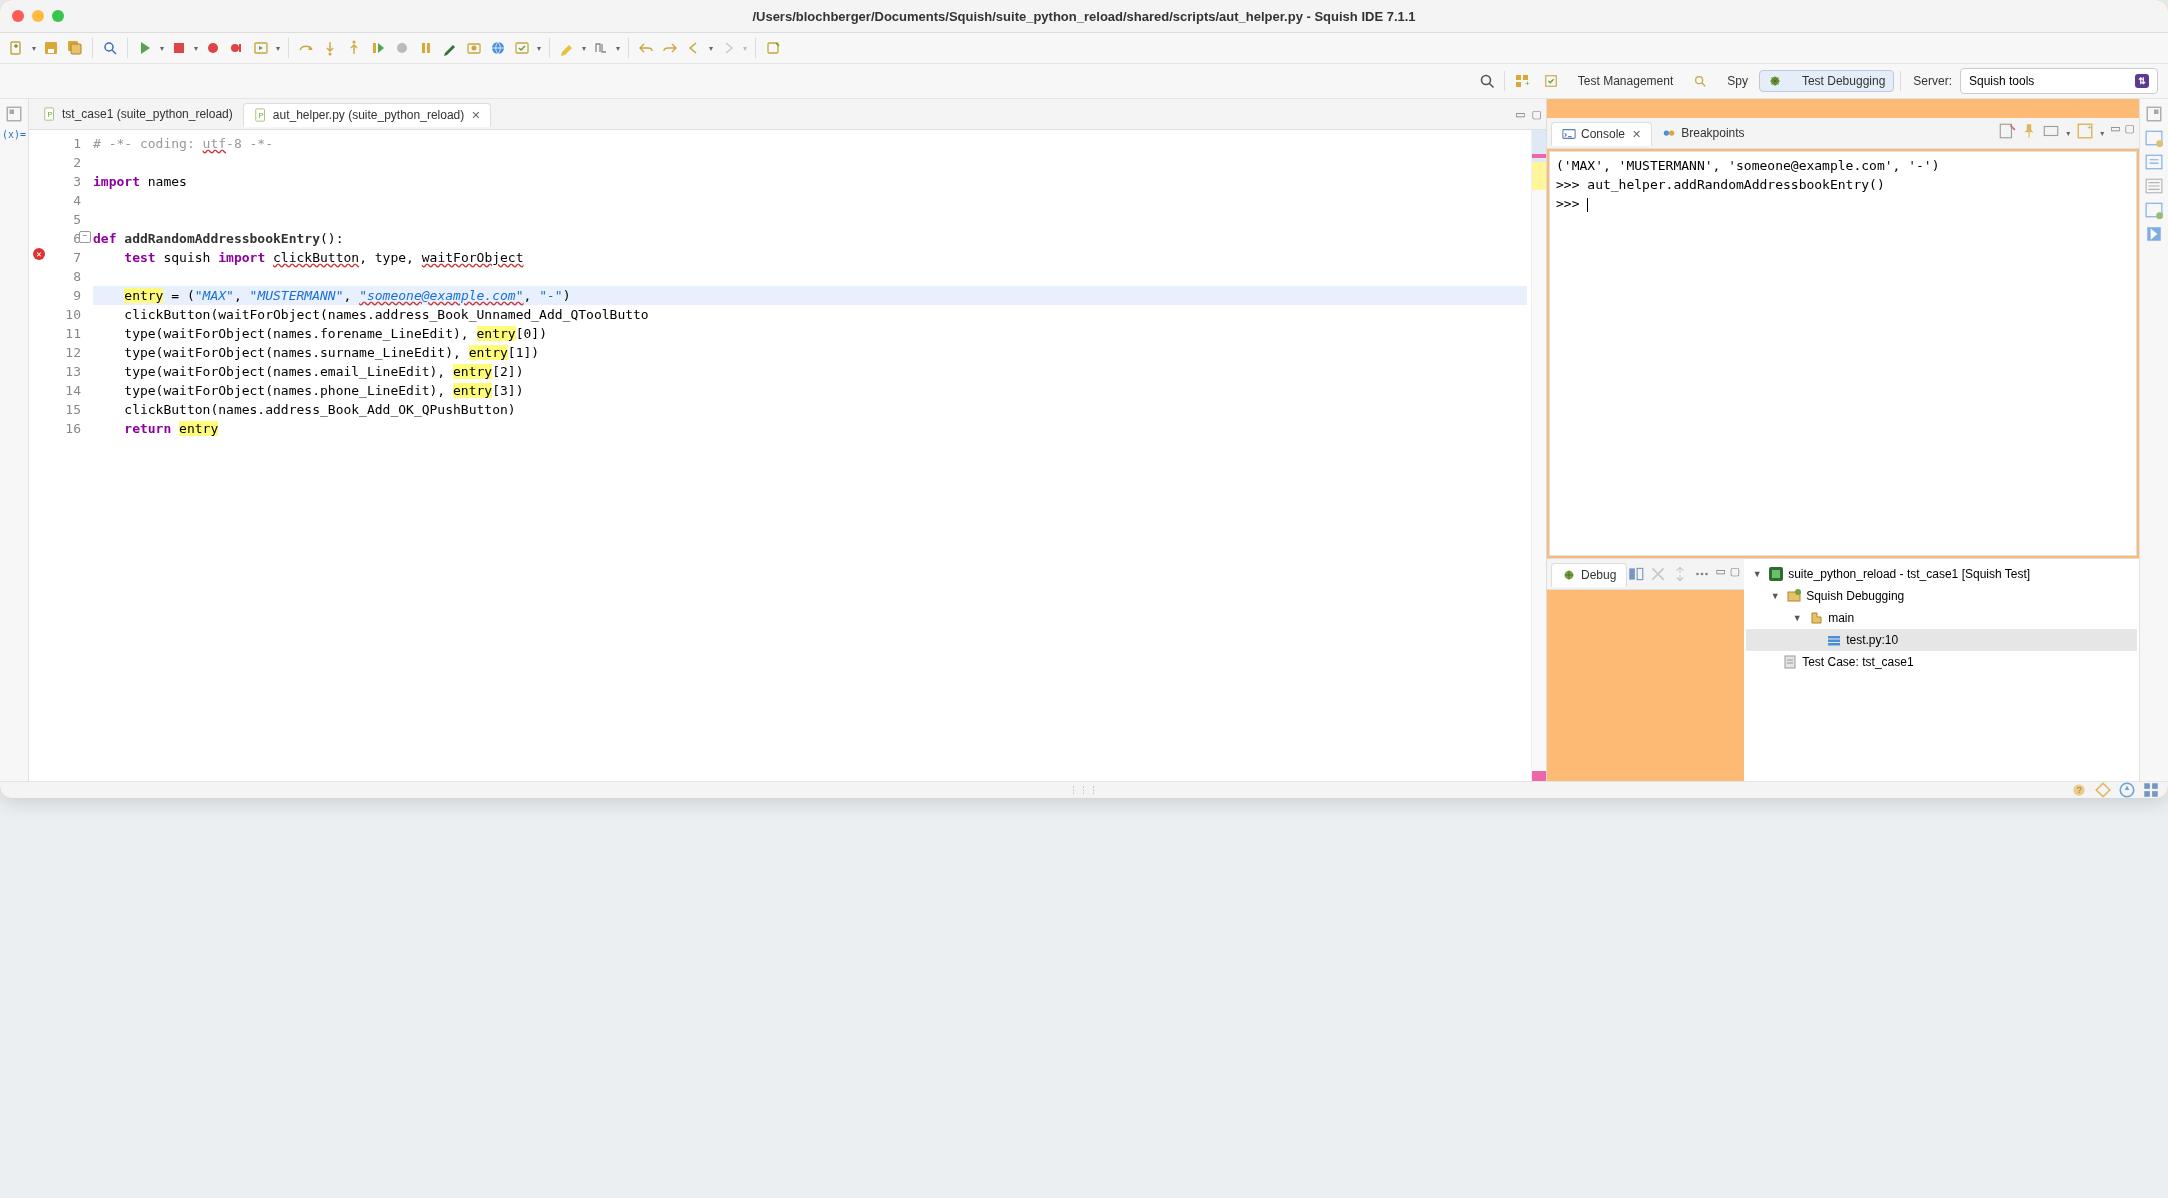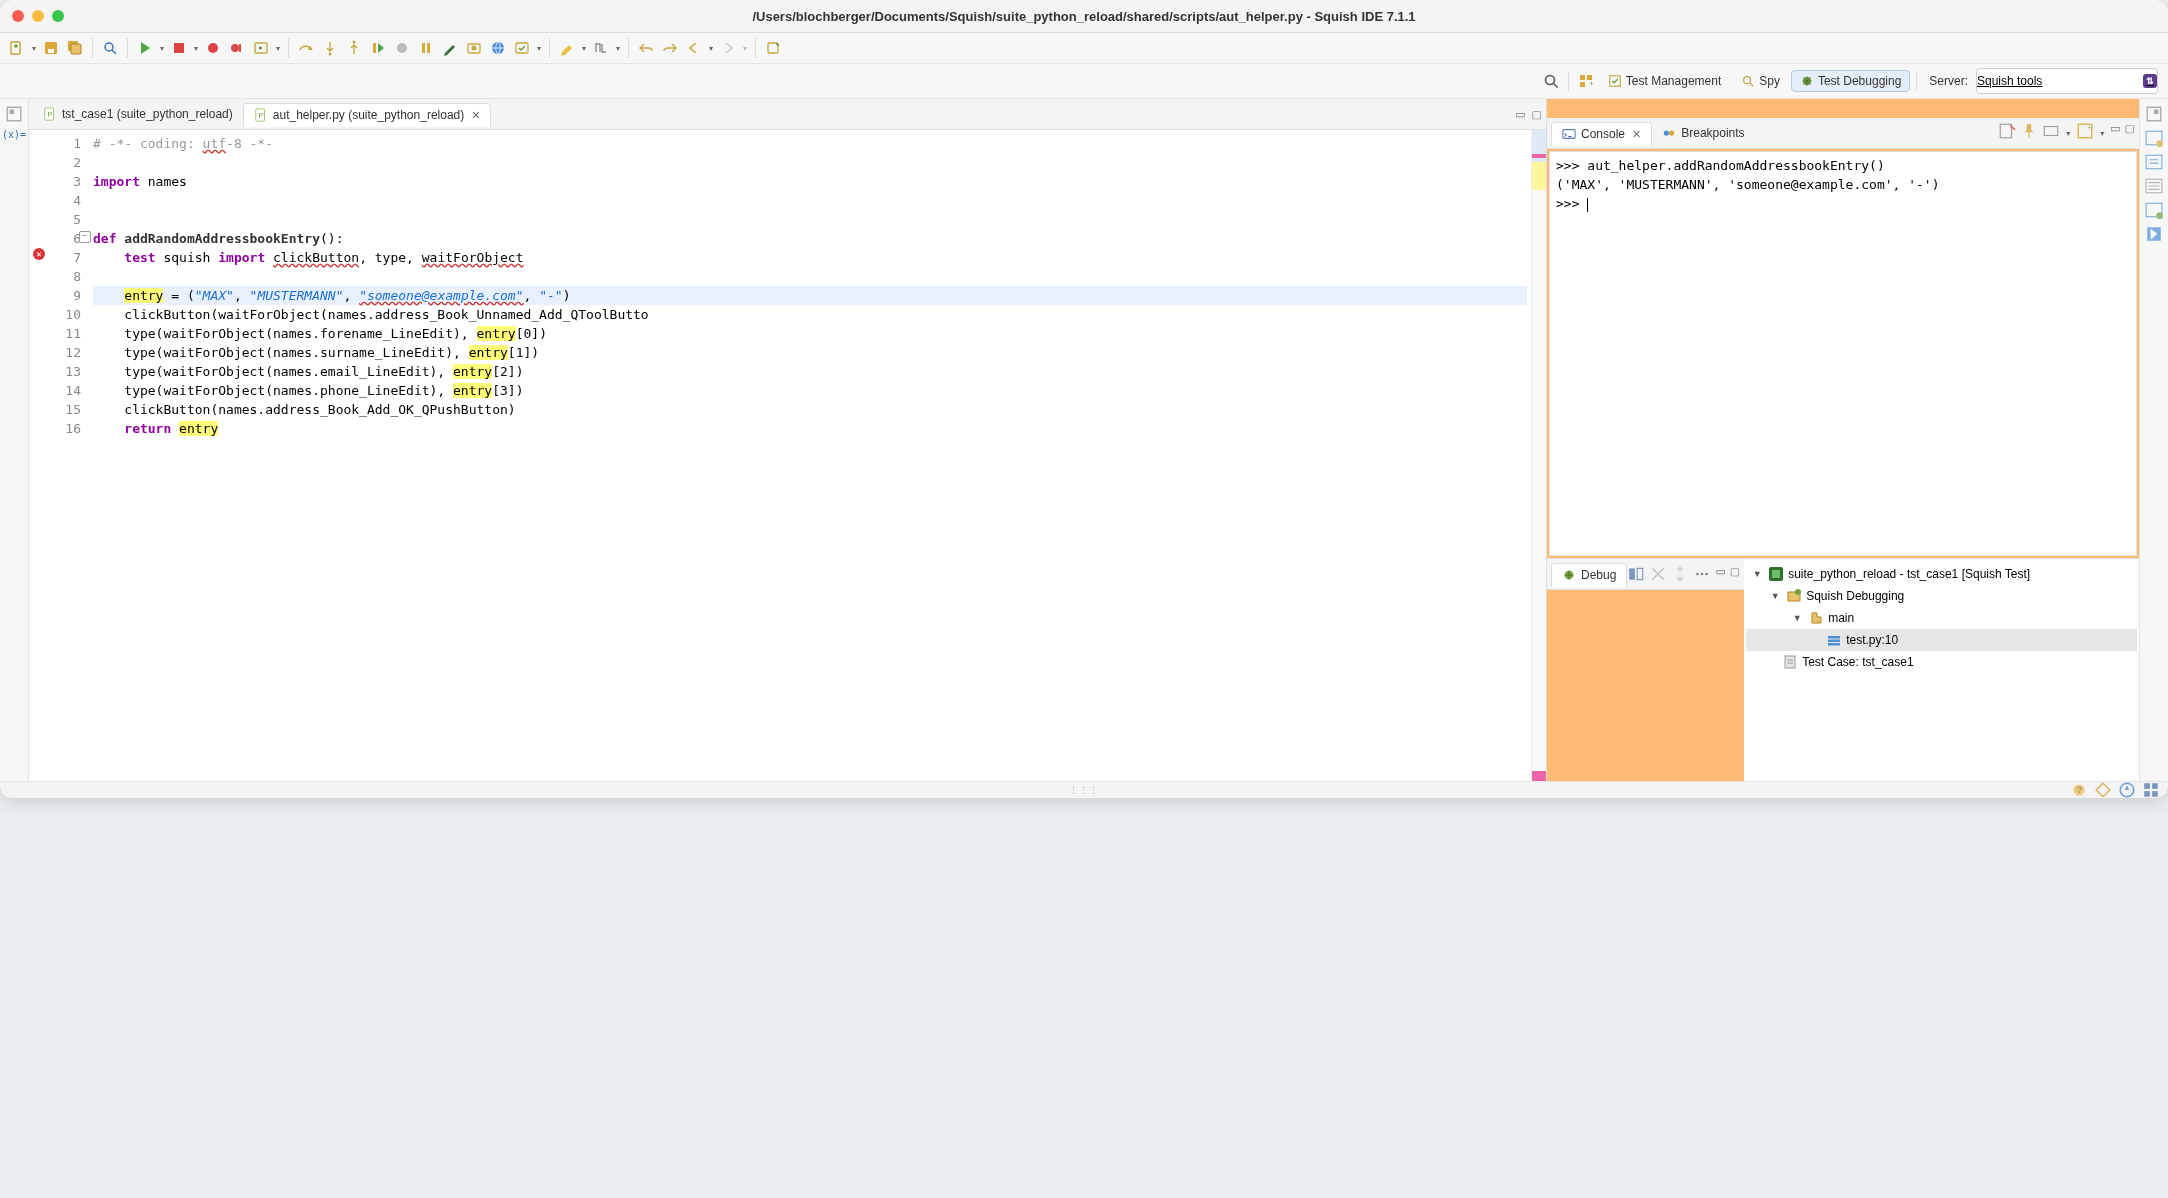--- a/index.html
+++ b/index.html
@@ -8,24 +8,24 @@
   .traffic{display:flex;gap:8px;}
   .dot{width:12px;height:12px;border-radius:50%;}
   .dot.r{background:#fc5b52;} .dot.y{background:#fdbc40;} .dot.g{background:#34c749;}
   .wtitle{position:absolute;left:0;right:0;text-align:center;font-weight:600;color:#333;font-size:13px;}
   .toolbar{display:flex;align-items:center;padding:4px 6px;background:#f7f7f7;border-bottom:1px solid #e5e5e5;gap:2px;flex-wrap:wrap;}
   .tbtn{width:22px;height:22px;display:flex;align-items:center;justify-content:center;border-radius:3px;}
   .tbtn svg{width:16px;height:16px;}
   .drop{width:8px;height:22px;display:flex;align-items:center;justify-content:center;color:#666;font-size:8px;}
   .sep{width:1px;height:20px;background:#ddd;margin:0 4px;}
   .spacer{flex:1;}
-  .pbtn{display:flex;gap:4px;padding:3px 8px;border:1px solid transparent;border-radius:4px;font-size:12px;color:#333;}
+  .pbtn{display:flex;gap:20px;padding:3px 8px;border:1px solid transparent;border-radius:4px;font-size:12px;color:#333;}
   .pbtn.active{background:#e5eef8;border-color:#b8c9e0;}
   .srvlabel{font-size:12px;color:#333;margin:0 6px;}
-  .srvselect{width:180px;height:24px;border:1px solid #ccc;border-radius:4px;padding:0 0;background:#fff;display:flex;align-items:center;justify-content:space-between;font-size:12px;text-decoration:underline;}
+  .srvselect{width:180px;height:24px;border:1px solid #ccc;border-radius:4px;padding:0 8px;background:#fff;display:flex;align-items:center;justify-content:space-between;font-size:12px;}
   .srvselect .cd{width:14px;height:14px;background:#5c3b8e;border-radius:3px;display:flex;align-items:center;justify-content:center;color:#fff;font-size:9px;font-weight:bold;}
   .body{flex:1;display:flex;min-height:0;}
   .leftgut,.rightgut{width:28px;background:#f7f7f7;border-right:1px solid #e2e2e2;display:flex;flex-direction:column;align-items:center;padding-top:6px;gap:6px;}
   .rightgut{border-right:none;border-left:1px solid #e2e2e2;}
   .gutic{width:18px;height:18px;opacity:.7;}
   .varlbl{font-size:10px;color:#2e6fc5;font-family:monospace;}
   .main{flex:1;display:flex;min-width:0;}
   .leftpane{flex:1;display:flex;flex-direction:column;border-right:1px solid #ddd;min-width:0;}
   .tabs{display:flex;align-items:center;height:30px;background:#f4f4f4;border-bottom:1px solid #e0e0e0;padding:0 4px;}
   .tab{display:flex;align-items:center;gap:5px;padding:4px 10px;font-size:12px;color:#333;border-radius:4px 4px 0 0;}
@@ -414,22 +414,22 @@
                     <rect x="2" y="2" width="12" height="12" fill="none" stroke="#d8a839" stroke-width="1.3"></rect>
                     <text x="10" y="7" font-size="7" fill="#6b9e3b">+</text>
                   </svg>
                 </div>
               <div class="drop">▾</div>
               <span>▭</span>
               <span>▢</span>
             </div>
           </div>
           <div class="conbody">
+<div><span>('MAX', 'MUSTERMANN', 'someone@example.com', '-')</span></div>
 <div><span class="prompt">&gt;&gt;&gt; aut_helper.addRandomAddressbookEntry()</span></div>
-<div><span>('MAX', 'MUSTERMANN', 'someone@example.com', '-')</span></div>
 <div><span class="prompt">&gt;&gt;&gt; </span><span class="cursor"></span></div>
           </div>
         </div>
 
         <div class="debugwrap">
           <div class="tabs">
             <div class="tab active">
               <svg class="tabic" viewBox="0 0 16 16">
                   <circle cx="8" cy="8" r="5" fill="#74a23f"></circle>
                   <path d="M3 8h10M8 3v10" stroke="#4a6a28" stroke-width=".9"></path>

